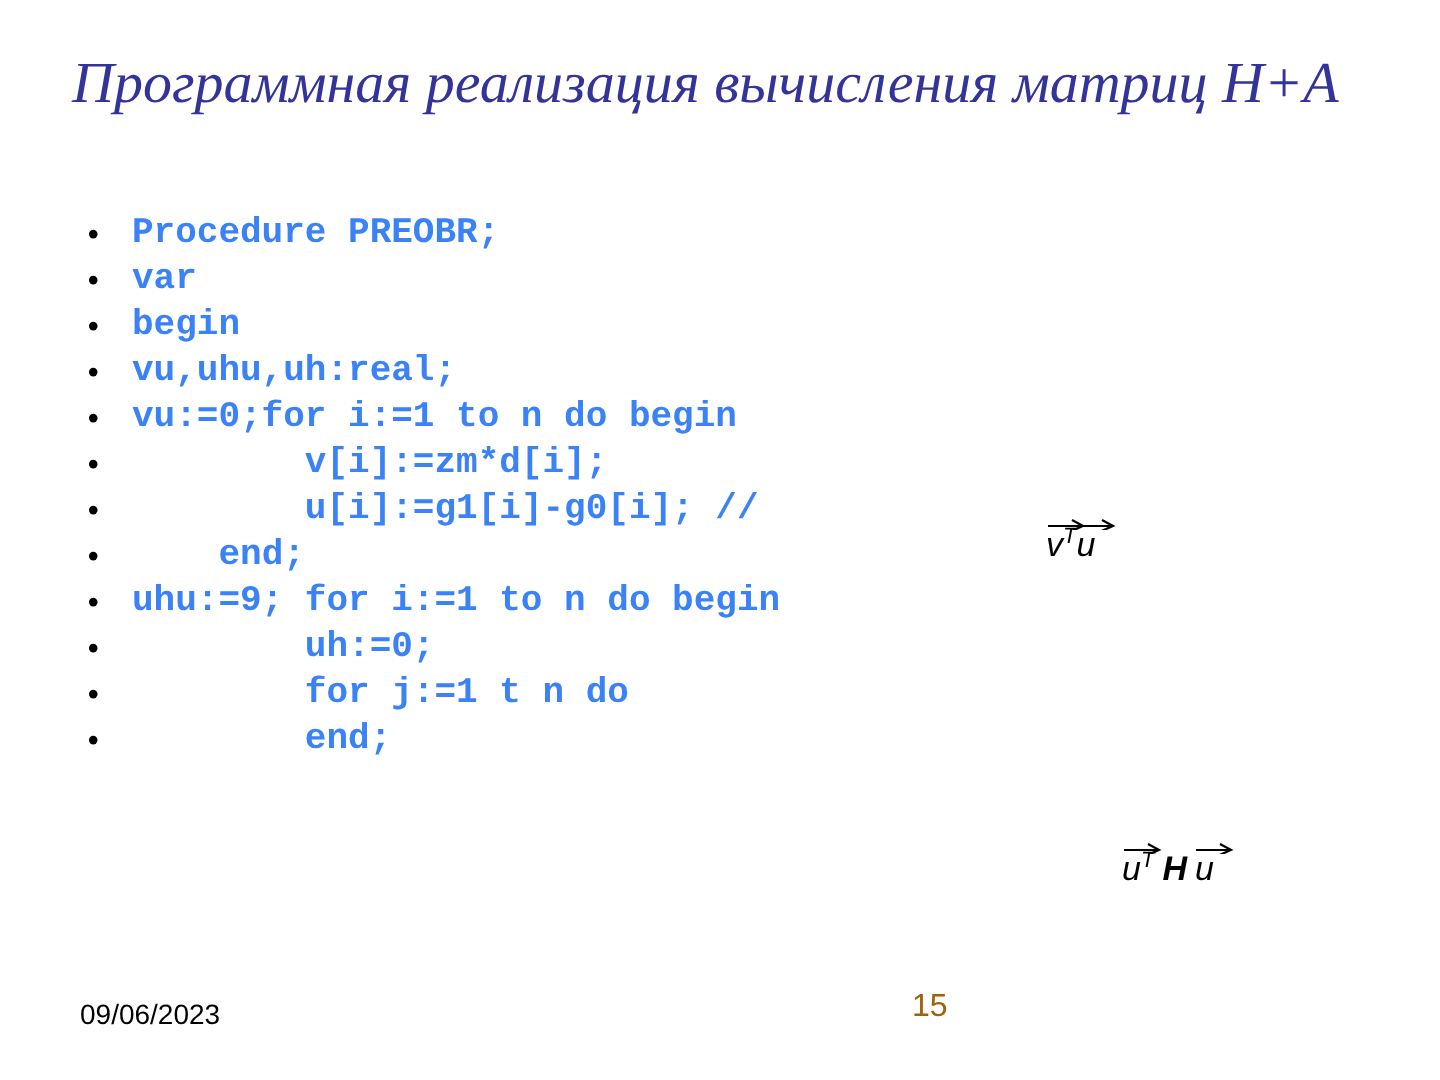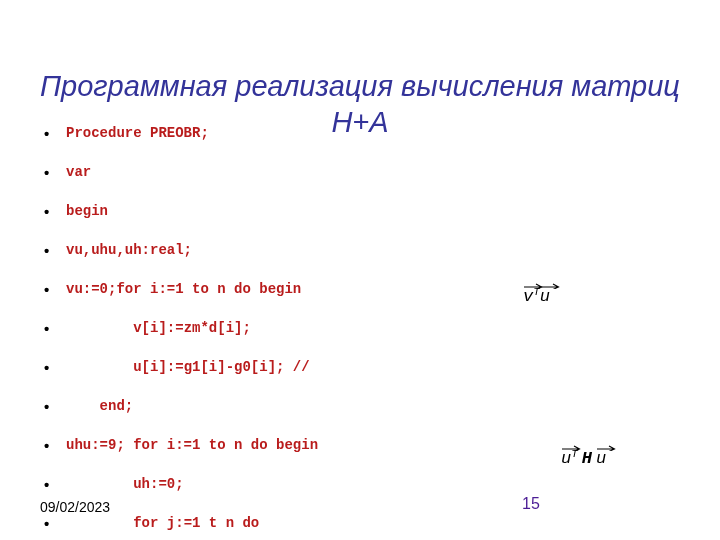--- a/index.html
+++ b/index.html
@@ -15,69 +15,66 @@
     width: 720px;
     height: 540px;
     background: #ffffff;
     overflow: hidden;
   }
   .slide-title {
     position: absolute;
     left: 36px;
     top: 24px;
     width: 648px;
-    text-align: center;
-    font-family: Liberation Sans, sans-serif;
+    text-align: left;
+    font-family: Liberation Serif, serif;
     font-style: italic;
     font-weight: 400;
     font-size: 29px;
     line-height: 36px;
     color: #333399;
     letter-spacing: 0px;
     white-space: pre-line;
-    margin-top: 44px;
   }
   .code-block {
     position: absolute;
     left: 36px;
     top: 106px;
     width: 420px;
   }
   .code-line {
     position: relative;
     display: block;
     min-height: 23px;
     line-height: 23px;
     padding-left: 30px;
     font-family: "Liberation Mono", "DejaVu Sans Mono", monospace;
     font-weight: bold;
-    font-size: 14px;
-    color: #b91c1c;
+    font-size: 18px;
+    color: #3b82f6;
     white-space: pre-wrap;
     word-break: break-word;
-    margin-top: 16px;
   }
   .code-line.bulleted::before {
     content: "\2022";
     position: absolute;
     left: 8px;
     top: 0;
     font-family: "Liberation Sans", sans-serif;
     font-size: 15px;
     line-height: 23px;
     color: #000000;
   }
   .formula {
     position: absolute;
-    font-family: Liberation Mono, monospace;
+    font-family: Liberation Sans, sans-serif;
     font-style: italic;
     color: #000000;
     white-space: nowrap;
     line-height: 1;
-    margin-top: 24px;
   }
   .formula .vecwrap {
     position: relative;
     display: inline-block;
     padding-top: 6px;
   }
   .formula .vecwrap .arrowbar {
     position: absolute;
     top: 1px;
     left: 0;
@@ -110,25 +107,25 @@
     font-family: "Liberation Sans", sans-serif;
     font-size: 14px;
     line-height: 18px;
     color: #000000;
   }
   .footer-pagenum {
     position: absolute;
     left: 456px;
     top: 494px;
     width: 150px;
-    text-align: center;
+    text-align: left;
     font-family: "Liberation Sans", sans-serif;
     font-size: 16px;
     line-height: 20px;
-    color: #4c1d95;
+    color: #a16207;
   }
 </style>
 </head>
 <body>
 
 <div class="slide">
 
   <div class="slide-title"><span>Программная реализация вычисления матриц H+A</span></div>
 
   <div class="code-block">
@@ -155,16 +152,16 @@
   </div>
 
   <div class="formula formula-2">
     <span class="vecwrap"><svg class="arrowbar" viewBox="0 0 20 6" preserveAspectRatio="none">
           <path d="M1 4 L18 4 M13 1 L18.5 4 L13 6.4" fill="none" stroke="#000" stroke-width="1.1"></path>
         </svg><span class="glyph">u</span></span><span class="sup">T</span><span class="opglyph">H</span><span class="vecwrap"><svg class="arrowbar" viewBox="0 0 20 6" preserveAspectRatio="none">
           <path d="M1 4 L18 4 M13 1 L18.5 4 L13 6.4" fill="none" stroke="#000" stroke-width="1.1"></path>
         </svg><span class="glyph">u</span></span>
   </div>
 
-  <div class="footer-date">09/02/2023</div>
+  <div class="footer-date">09/06/2023</div>
   <div class="footer-pagenum">15</div>
 
 </div>
 
 </body></html>

